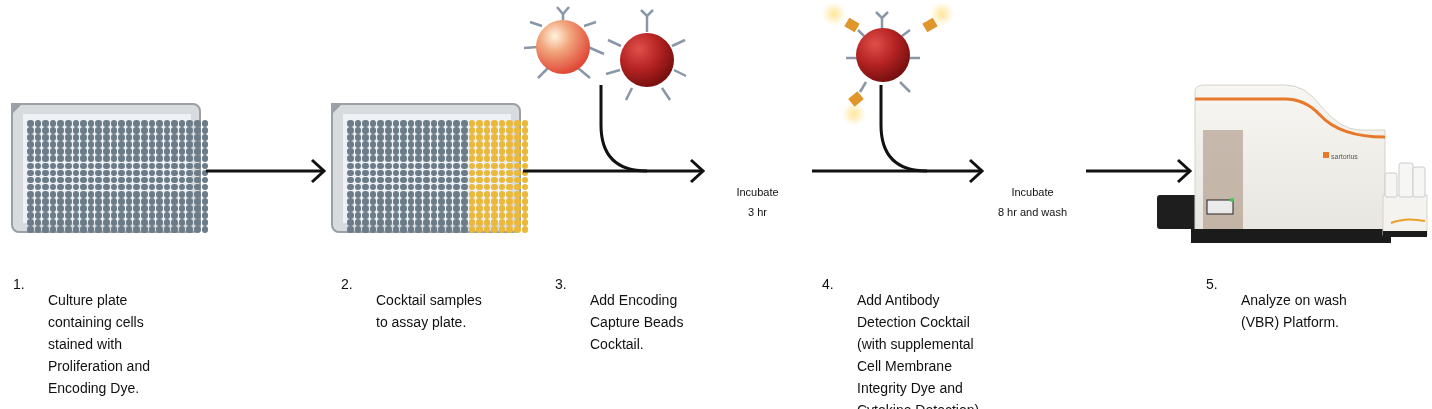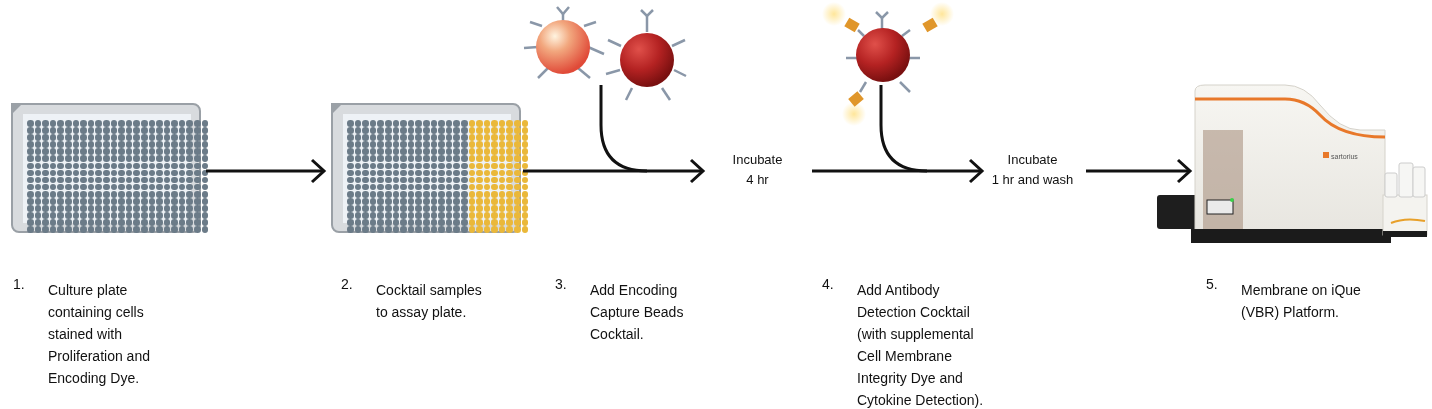--- a/index.html
+++ b/index.html
@@ -5,22 +5,22 @@
     html, body { margin:0; padding:0; background:#ffffff; }
     body { width:1432px; height:409px; position:relative; overflow:hidden; font-family:"Liberation Sans", sans-serif; color:#111; }
     .plate { position:absolute; background:#d8dbde; border:2px solid #9aa0a6; border-radius:8px; box-sizing:border-box; }
     .plate-inner { position:absolute; left:10px; top:9px; right:8px; bottom:8px; background:#eef2f6; }
     .well-grid { position:absolute; left:14px; top:15px; display:grid; grid-template-columns:repeat(24, 7.6px); grid-auto-rows:7.1px; }
     .well { width:6.6px; height:6.6px; border-radius:50%; background:#6b7b88; }
     .well.y { background:#eab83a; }
     .corner-cut { position:absolute; left:-2px; top:-2px; width:0; height:0; border-top:12px solid #9aa0a6; border-right:12px solid transparent; }
     .label { position:absolute; font-size:14px; line-height:22px; color:#111; }
     .label .num { position:absolute; left:0; top:0; }
-    .label .txt { position:absolute; left:35px; top:6px; white-space:pre-line; }
-    .inc { position:absolute; font-size:13px; line-height:20px; text-align:center; color:#111; }
+    .label .txt { position:absolute; left:35px; top:16px; white-space:pre-line; }
+    .inc { position:absolute; font-size:11px; line-height:20px; text-align:center; color:#111;margin-top:32px; }
     svg { position:absolute; overflow:visible; }
   </style>
 </head>
 <body>
 
 <div class="plate" style="left:11px; top:103px; width:190px; height:130px;">
   <div class="corner-cut"></div>
   <div class="plate-inner"></div>
   <div class="well-grid" id="plate1-grid">
       <div class="well"></div>
@@ -844,21 +844,21 @@
     <line x1="100" y1="68" x2="86" y2="72"></line>
       <line x1="154" y1="68" x2="166" y2="74"></line>
     <line x1="112" y1="86" x2="106" y2="98"></line>
       <line x1="142" y1="86" x2="150" y2="98"></line>
   </g>
   <circle cx="127" cy="58" r="27" fill="url(#gDark)"></circle>
 </svg>
 
 <div class="inc" style="left:715px; top:150px; width:85px;">
   <div>Incubate</div>
-  <div>4 hr</div>
+  <div>3 hr</div>
 </div>
 
 <svg style="left:812px; top:85px;" width="180" height="110">
   <line x1="0" y1="86" x2="170" y2="86" stroke="#111" stroke-width="3"></line>
   <polyline points="158,75 170,86 158,97" fill="none" stroke="#111" stroke-width="3"></polyline>
   <path d="M69,0 L69,40 Q69,86 115,86" fill="none" stroke="#111" stroke-width="3"></path>
 </svg>
 
 <svg style="left:820px; top:0px;" width="140" height="130">
   <defs>
@@ -883,21 +883,21 @@
   <g fill="#e0962a">
     <rect x="26" y="20" width="12" height="10" transform="rotate(30 32 25)"></rect>
     <rect x="104" y="20" width="12" height="10" transform="rotate(-30 110 25)"></rect>
     <rect x="30" y="94" width="12" height="10" transform="rotate(-40 36 99)"></rect>
   </g>
   <circle cx="63" cy="55" r="27" fill="url(#gDark)"></circle>
 </svg>
 
 <div class="inc" style="left:980px; top:150px; width:105px;">
   <div>Incubate</div>
-  <div>1 hr and wash</div>
+  <div>8 hr and wash</div>
 </div>
 
 <svg style="left:1086px; top:160px;" width="110" height="30">
   <line x1="0" y1="11" x2="104" y2="11" stroke="#111" stroke-width="3"></line>
   <polyline points="92,0 104,11 92,22" fill="none" stroke="#111" stroke-width="3"></polyline>
 </svg>
 
 <svg style="left:1155px; top:85px;" width="275" height="175">
   <defs>
     <linearGradient id="body" x1="0" y1="0" x2="0" y2="1">
@@ -945,15 +945,15 @@
   <span class="num">4.</span>
   <span class="txt">Add Antibody
 Detection Cocktail
 (with supplemental
 Cell Membrane
 Integrity Dye and
 Cytokine Detection).</span>
 </div>
 <div class="label" style="left:1206px; top:273px; width:200px;">
   <span class="num">5.</span>
-  <span class="txt">Membrane on iQue
+  <span class="txt">Analyze on wash
 (VBR) Platform.</span>
 </div>
 
 </body></html>

